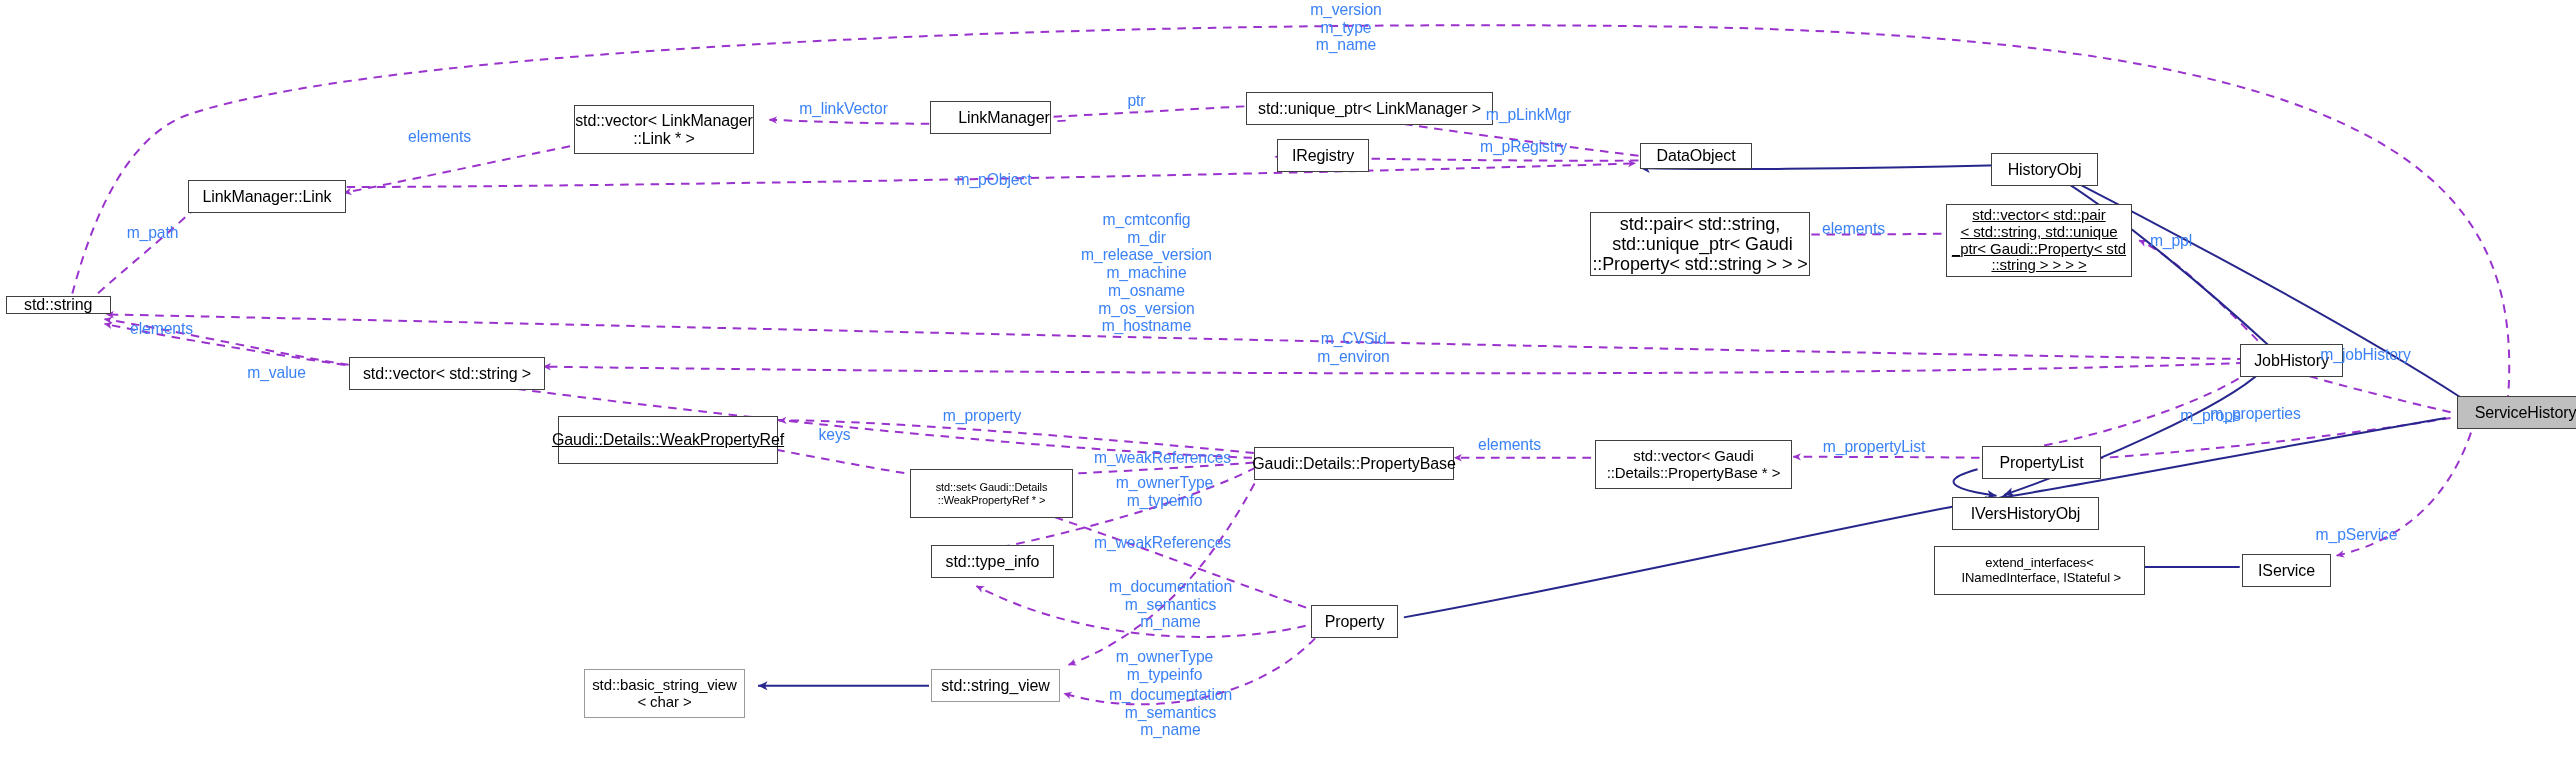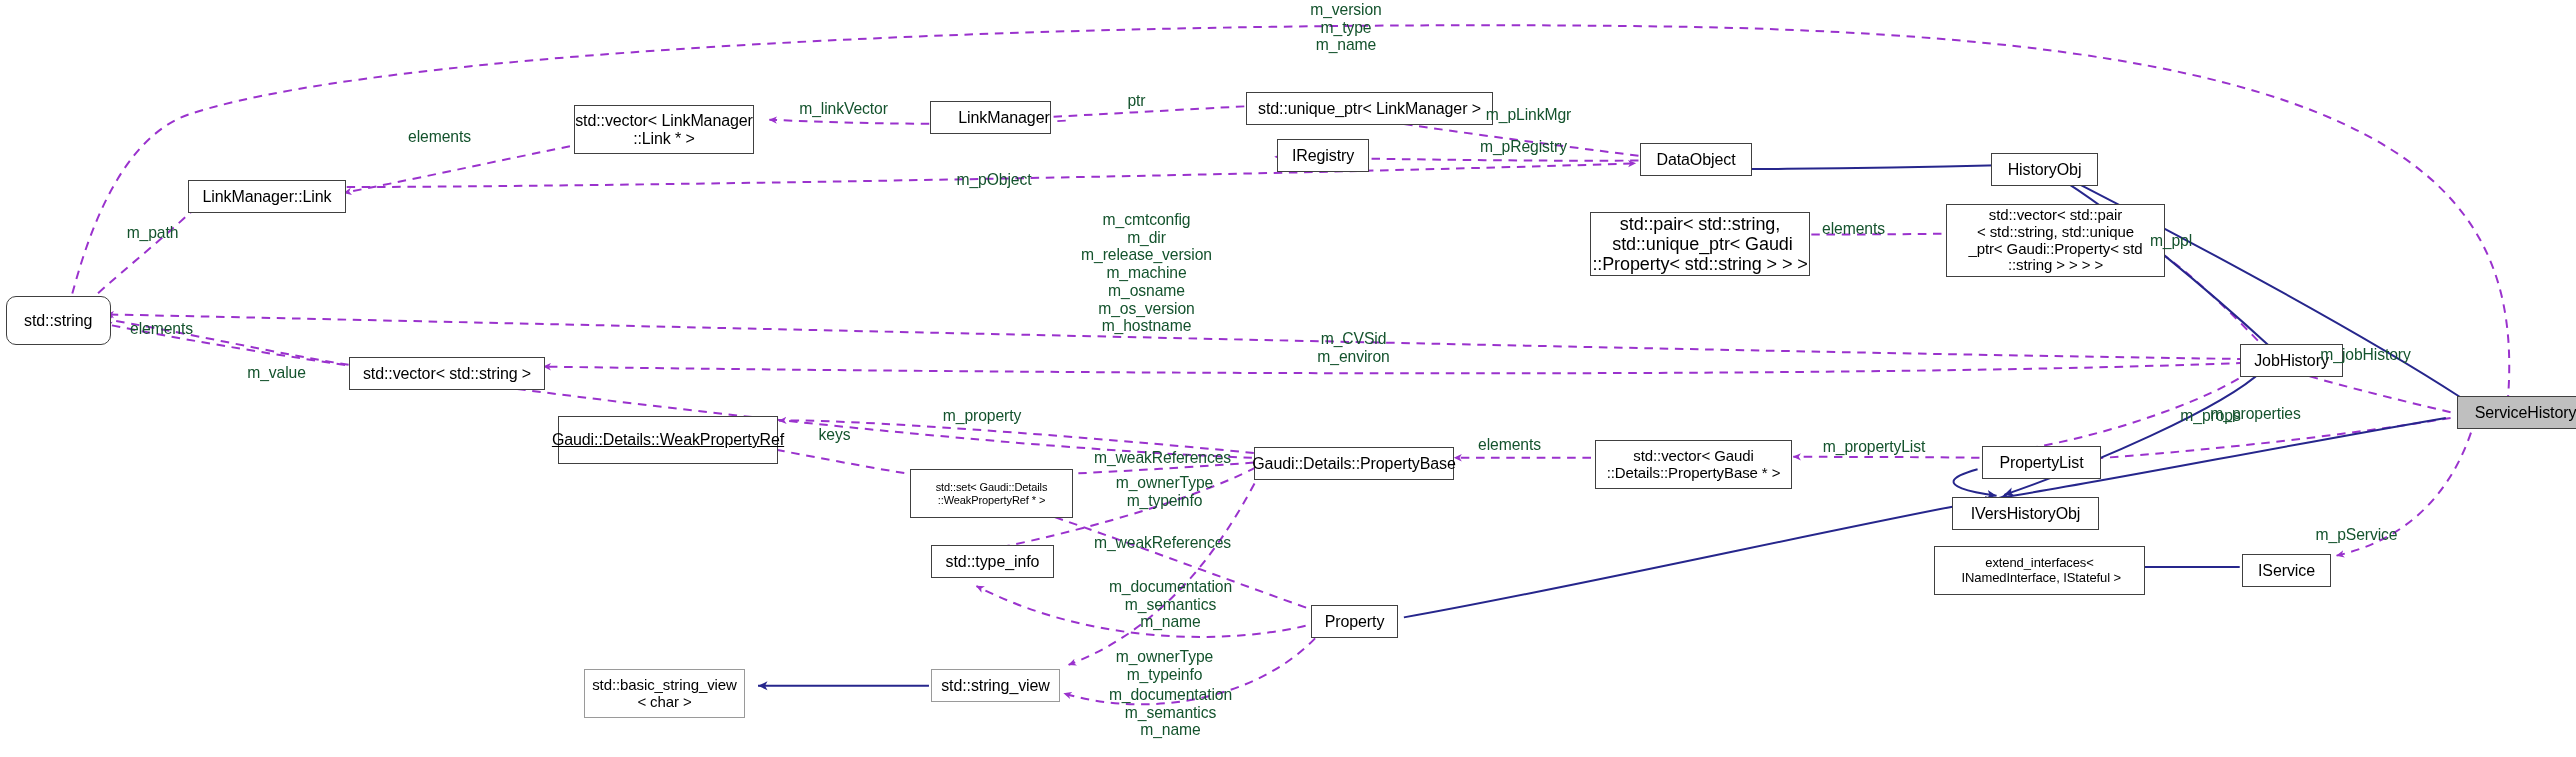--- a/index.html
+++ b/index.html
@@ -17,21 +17,21 @@
     font-size:16px;
     line-height:1.12;
     white-space:pre;
     letter-spacing:-0.1px;
   }
   .node.thick{border:1.5px solid #404040;}
   .node.current{background:#bfbfbf;border:1.5px solid #404040;}
   .node.faint{border:0.9px solid #9a9a9a;}
   .elabel{
     position:absolute;
-    color:#14532d;
+    color:#3b82f6;
     font-size:15.7px;
     line-height:1.13;
     white-space:pre;
     text-align:center;
     letter-spacing:-0.1px;
     pointer-events:none;
   }
 </style>
 </head>
 <body>
@@ -125,31 +125,31 @@
 
       <path d="M978,722 C900,722 820,722 798,722"></path>
     </g>
   </svg>
 
   <div class="node thick" style="left:574px;top:105px;width:180px;height:49px;">std::vector&lt; LinkManager
 ::Link * &gt;</div>
   <div class="node thick" style="left:930px;top:101px;width:121px;height:33px;padding-left:27px;">LinkManager</div>
   <div class="node thick" style="left:1246px;top:92px;width:247px;height:33px;">std::unique_ptr&lt; LinkManager &gt;</div>
   <div class="node thick" style="left:1277px;top:139px;width:92px;height:33px;">IRegistry</div>
-  <div class="node thick" style="left:1640px;top:143px;width:112px;height:33px;">DataObject</div>
+  <div class="node thick" style="left:1640px;top:143px;width:112px;height:26px;">DataObject</div>
   <div class="node thick" style="left:1991px;top:153px;width:107px;height:33px;">HistoryObj</div>
   <div class="node thick" style="left:188px;top:180px;width:158px;height:33px;">LinkManager::Link</div>
   <div class="node" style="left:1590px;top:212px;width:220px;height:64px;font-size:18px;">std::pair&lt; std::string,
  std::unique_ptr&lt; Gaudi
 ::Property&lt; std::string &gt; &gt; &gt;</div>
-  <div class="node" style="left:1946px;top:204px;width:219px;height:73px;font-size:15px;">std::vector&lt; std::pair
+  <div class="node" style="left:1946px;top:204px;width:186px;height:73px;font-size:15px;text-decoration:underline;">std::vector&lt; std::pair
 &lt; std::string, std::unique
 _ptr&lt; Gaudi::Property&lt; std
 ::string &gt; &gt; &gt; &gt;</div>
-  <div class="node thick" style="left:5.7px;top:296px;width:105px;height:49px;border-radius:10px;">std::string</div>
+  <div class="node thick" style="left:5.7px;top:296px;width:105px;height:18px;">std::string</div>
   <div class="node thick" style="left:2240px;top:344px;width:103px;height:33px;">JobHistory</div>
   <div class="node thick" style="left:349px;top:357px;width:196px;height:33px;">std::vector&lt; std::string &gt;</div>
   <div class="node current" style="left:2457px;top:396px;width:137px;height:33px;">ServiceHistory</div>
   <div class="node thick" style="left:558px;top:416px;width:220px;height:48px;text-decoration:underline;">Gaudi::Details::WeakPropertyRef</div>
   <div class="node thick" style="left:1982px;top:446px;width:119px;height:33px;">PropertyList</div>
   <div class="node thick" style="left:1254px;top:447px;width:200px;height:33px;">Gaudi::Details::PropertyBase</div>
   <div class="node thick" style="left:1595px;top:440px;width:197px;height:49px;font-size:15px;">std::vector&lt; Gaudi
 ::Details::PropertyBase * &gt;</div>
   <div class="node thick" style="left:910px;top:469px;width:163px;height:49px;font-size:11px;">std::set&lt; Gaudi::Details
 ::WeakPropertyRef * &gt;</div>

